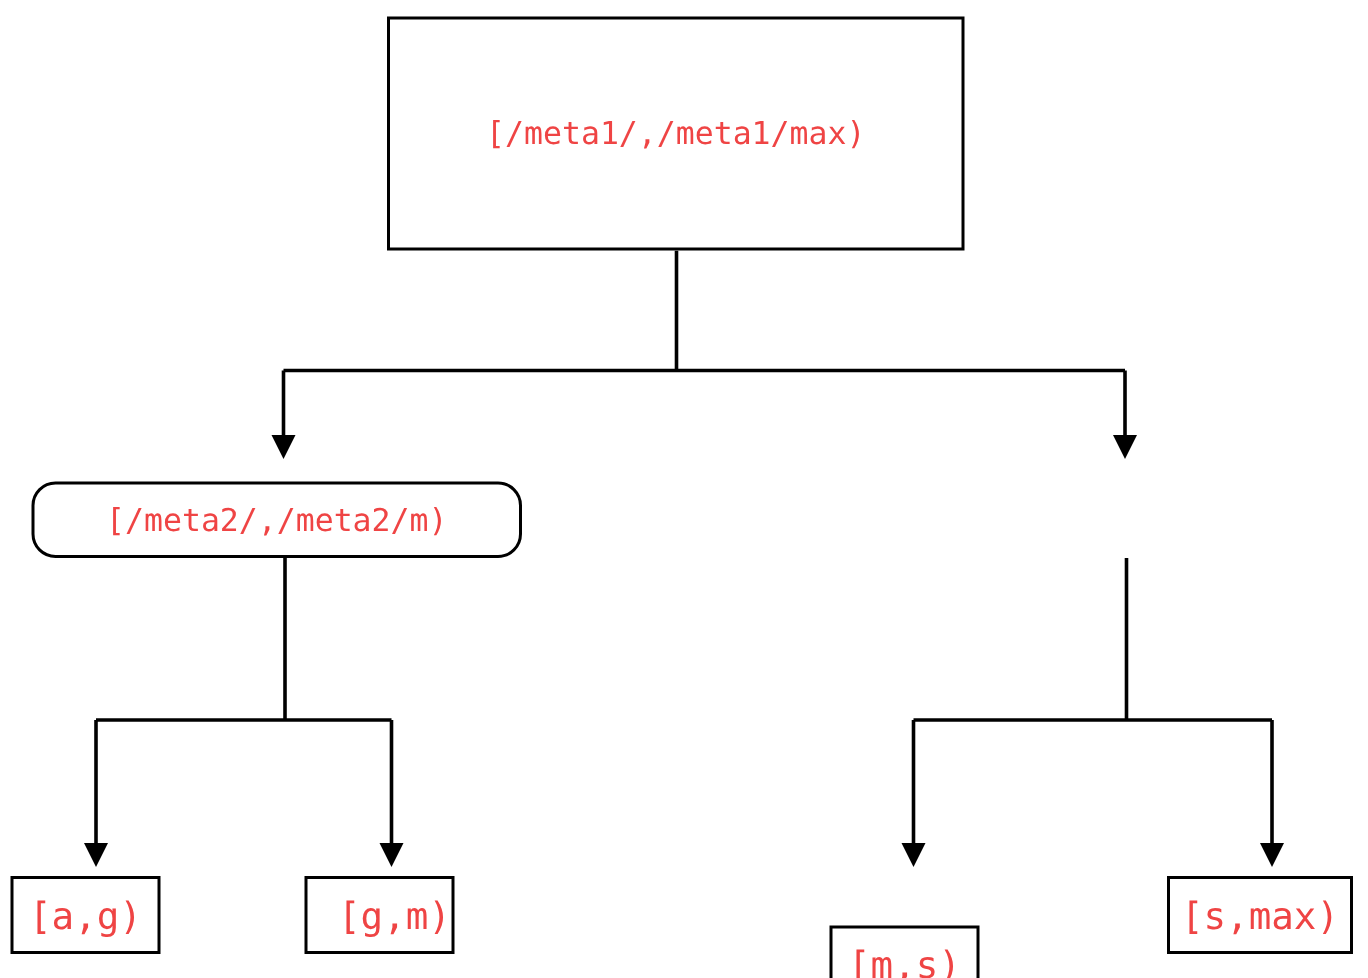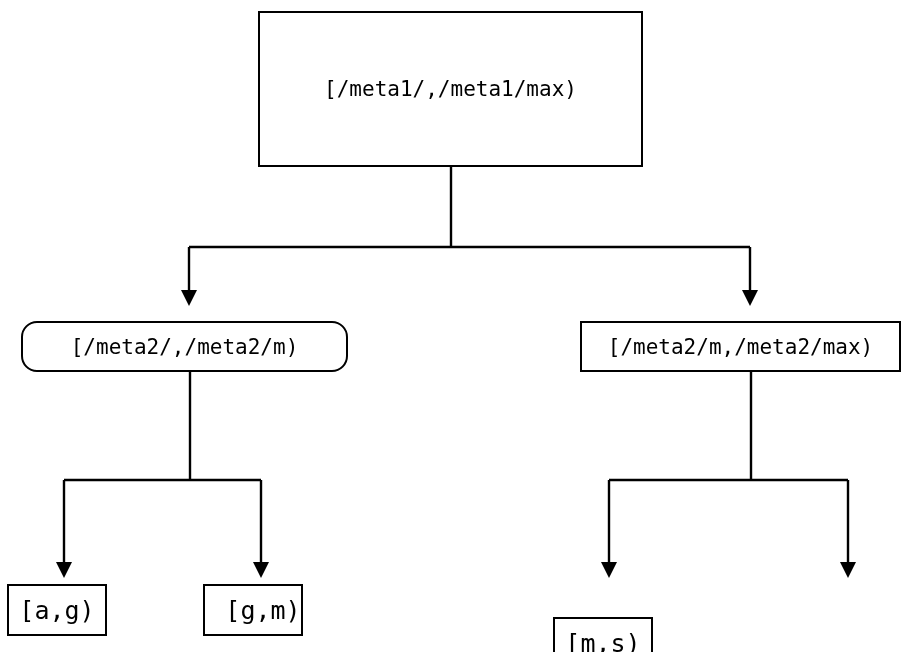--- a/index.html
+++ b/index.html
@@ -16,21 +16,21 @@
     font-family: "DejaVu Sans Mono", "Liberation Mono", monospace;
   }
   .node {
     position: absolute;
     box-sizing: border-box;
     border: 2px solid #000000;
     background: #ffffff;
     display: flex;
     align-items: center;
     justify-content: center;
-    color: #000000;
+    color: #ef4444;
     letter-spacing: 0px;
     white-space: nowrap;
   }
   .node-root  { font-size: 21px; }
   .node-mid   { font-size: 21px; }
   .node-leaf  { font-size: 25px; }
   svg.edges {
     position: absolute;
     left: 0;
     top: 0;
@@ -79,30 +79,30 @@
   </svg>
 
   <div class="node node-root" style="left:258px; top:11px; width:385px; height:156px;">
     <span>[/meta1/,/meta1/max)</span>
   </div>
 
   <div class="node node-mid" style="left:21px; top:321px; width:327px; height:51px;border-radius:16px;">
     <span>[/meta2/,/meta2/m)</span>
   </div>
 
-  <div class="node node-mid" style="left:580px; top:321px; width:321px; height:51px;">
-    <span>[/meta2/m,/meta2/max)</span>
-  </div>
 
   <div class="node node-leaf" style="left:7px; top:584px; width:100px; height:52px;">
     <span>[a,g)</span>
   </div>
 
   <div class="node node-leaf" style="left:203px; top:584px; width:100px; height:52px;padding-left:20px;">
     <span>[g,m)</span>
   </div>
 
   <div class="node node-leaf" style="left:553px; top:617px; width:100px; height:52px;">
     <span>[m,s)</span>
   </div>
 
+  <div class="node node-leaf" style="left:778px; top:584px; width:124px; height:52px;">
+    <span>[s,max)</span>
+  </div>
 
 </div>
 
 </body></html>

